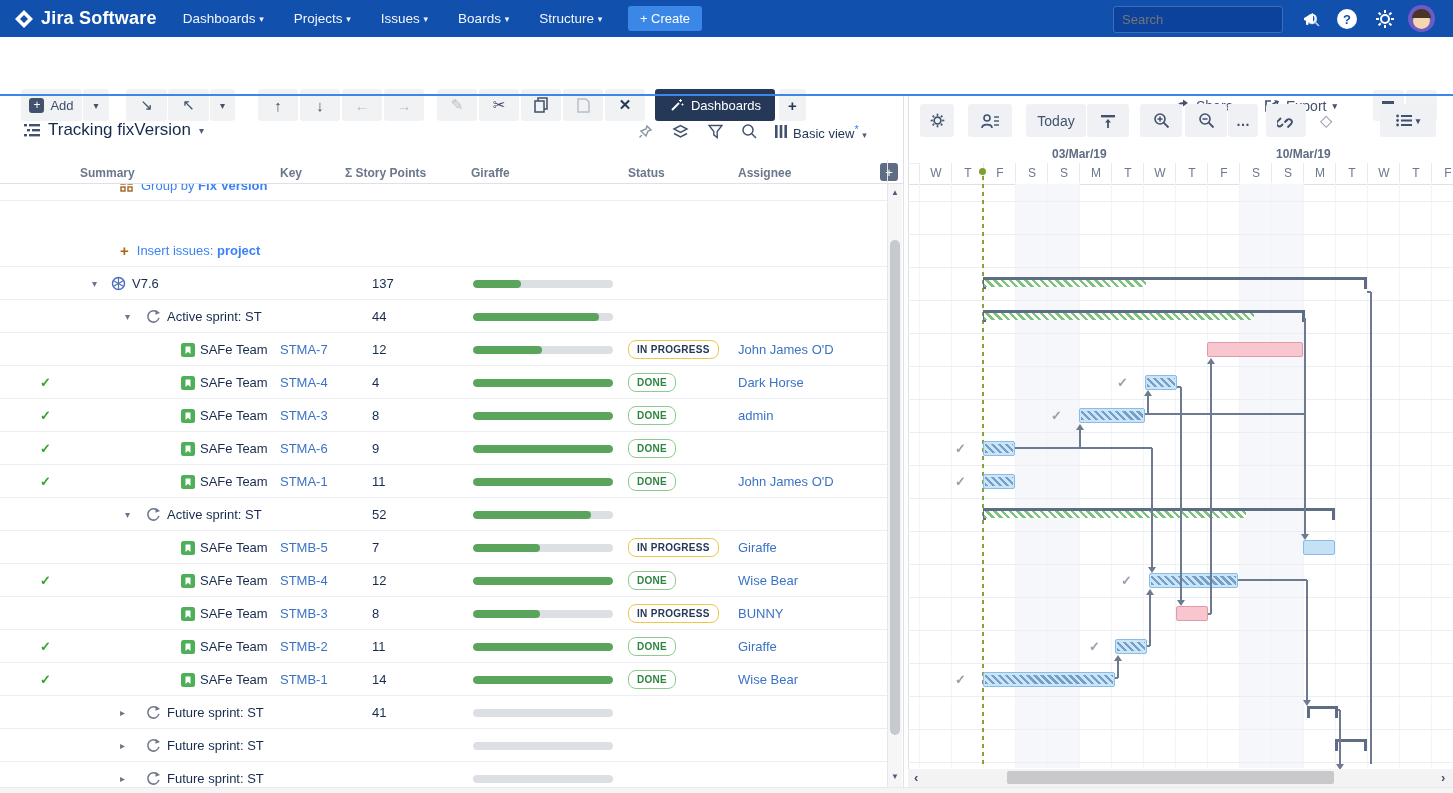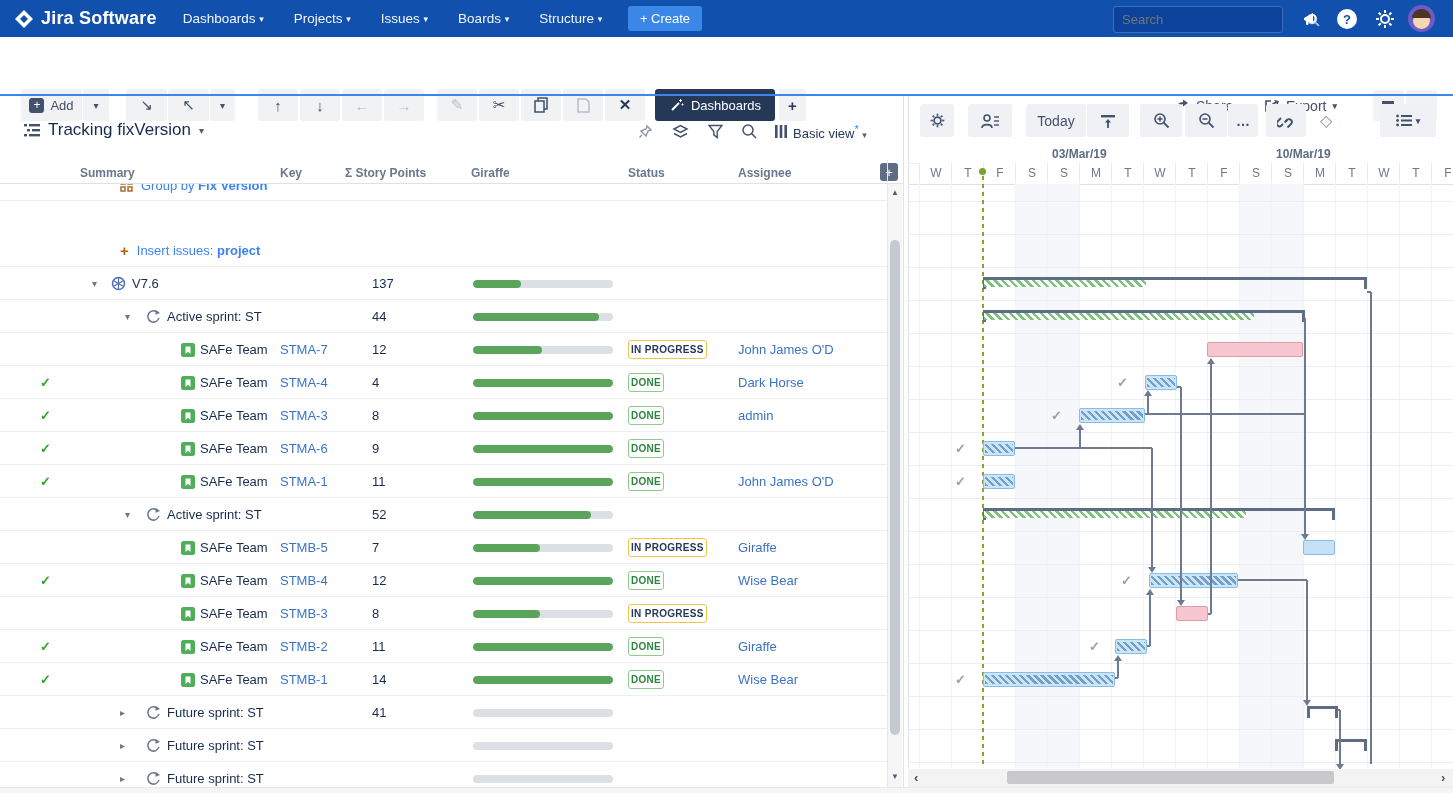--- a/index.html
+++ b/index.html
@@ -43,21 +43,21 @@
   .chk{color:#36A431;font-weight:bold;font-size:13px;}
   .gchk{position:absolute;color:#98A1B2;font-weight:bold;font-size:13px;}
   .expander{color:#6B778C;font-size:10px;}
   .gen{color:#3b82f6;font-size:13px;}
   .gen b{font-weight:bold;}
   .sumtx{color:#172B4D;font-size:13px;white-space:nowrap;overflow:hidden;}
   .lnk{color:#3B73C4;font-size:13px;text-decoration:none;white-space:nowrap;overflow:hidden;}
   .pts{color:#172B4D;font-size:13px;}
   .ptrack{position:absolute;left:473px;width:140px;height:8px;border-radius:4px;background:#DCDFE4;overflow:hidden;}
   .pfill{height:8px;border-radius:4px;background:#5AA45C;}
-  .badge{position:absolute;left:628px;font-size:10px;font-weight:bold;border-radius:3px;padding:3px 2px;background:#fff;letter-spacing:.3px;}
+  .badge{position:absolute;left:628px;font-size:10px;font-weight:bold;border-radius:8px;padding:3px 8px;background:#fff;letter-spacing:.3px;}
   .badge.prog{border:1px solid #EFC64C;color:#253858;}
   .badge.done{border:1px solid #8FCB8F;color:#2E8540;}
   
   .vscroll{position:absolute;left:888px;top:184px;width:14px;height:603px;background:#F6F6F7;}
   .vthumb{position:absolute;left:890px;top:240px;width:10px;height:495px;background:#C6C9CE;border-radius:6px;}
   .scar{position:absolute;color:#505F79;font-size:8px;left:891px;}
   .hscroll{position:absolute;left:908px;top:769px;width:545px;height:18px;background:#F3F3F4;}
   .hthumb{position:absolute;left:1007px;top:771px;width:327px;height:13px;background:#C9C9CC;border-radius:2px;}
   .hsar{position:absolute;top:770px;color:#42526E;font-size:13px;font-weight:bold;}
   .bstrip{position:absolute;left:0;top:787px;width:1453px;height:6px;background:#F4F5F7;border-top:1px solid #E8E9EB;}
@@ -508,20 +508,21 @@
           <path d="M4.5 3.5 h5 v7.5 l-2.5-2.2 l-2.5 2.2 Z" fill="#fff"></path>
         </svg>
       </span>
       <span class="rc sumtx" style="left:200px;width:74px;">SAFe Team</span>
       <a class="rc lnk" style="left:280px;width:58px;">STMB-3</a>
       <span class="rc pts" style="left:372px;">8</span>
       <span class="ptrack" style="top:13px;">
         <span class="pfill" style="width:67px;display:block;"></span>
       </span>
       <span class="badge prog" style="top:7px;">IN PROGRESS</span>
+      <a class="rc lnk" style="left:738px;width:145px;">BUNNY</a>
     </div>
     <div class="trow" style="top:630px;height:32px;">
       <span class="rc chk" style="left:40px;">✓</span>
       <span class="rc" style="left:181px;">
         <svg width="14" height="14" viewBox="0 0 14 14">
           <rect width="14" height="14" rx="2.5" fill="#4FAE58"></rect>
           <path d="M4.5 3.5 h5 v7.5 l-2.5-2.2 l-2.5 2.2 Z" fill="#fff"></path>
         </svg>
       </span>
       <span class="rc sumtx" style="left:200px;width:74px;">SAFe Team</span>

